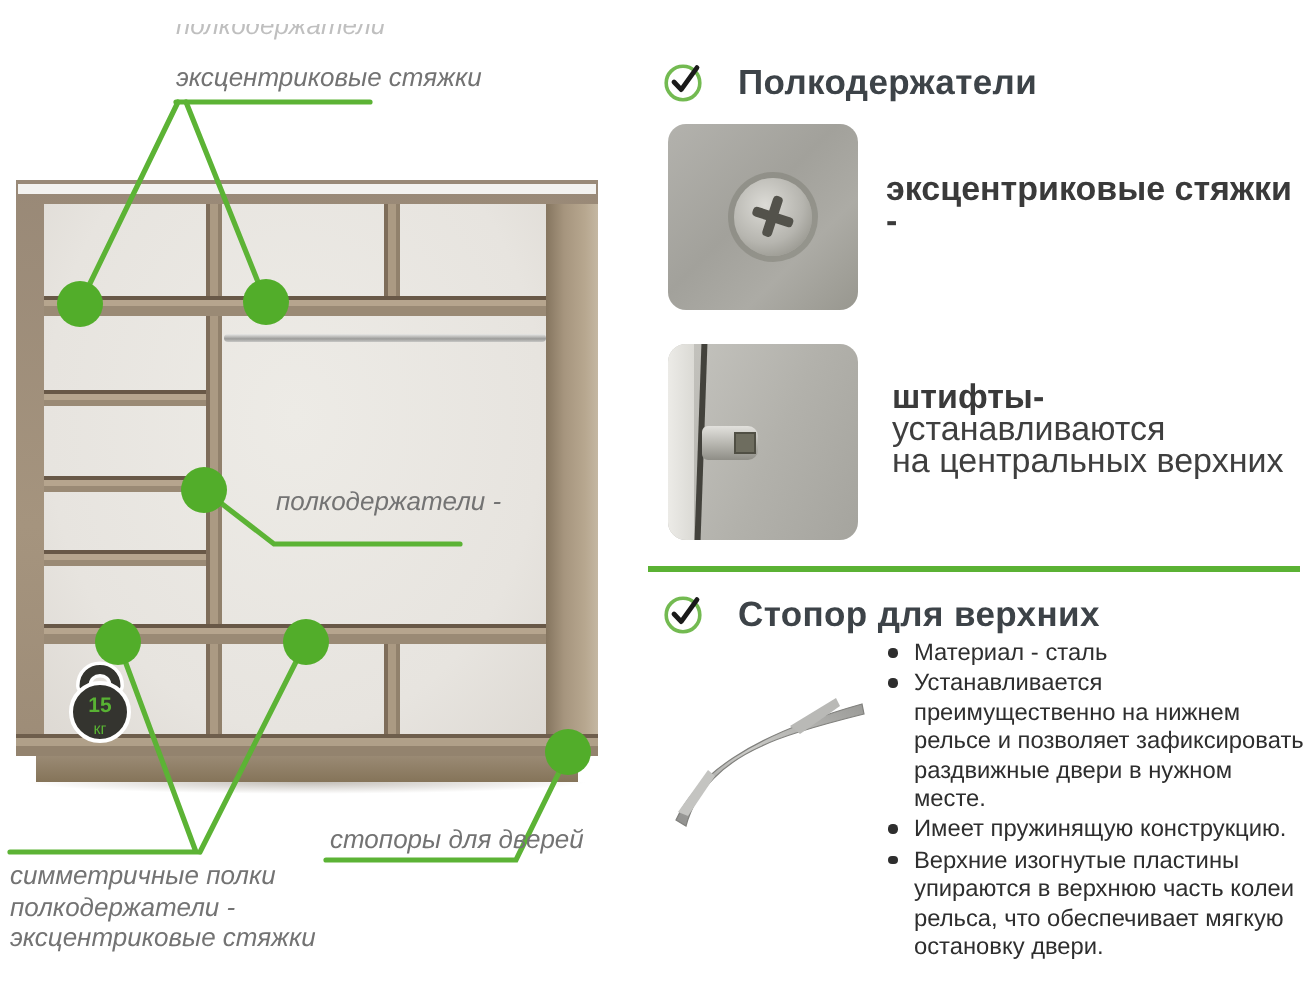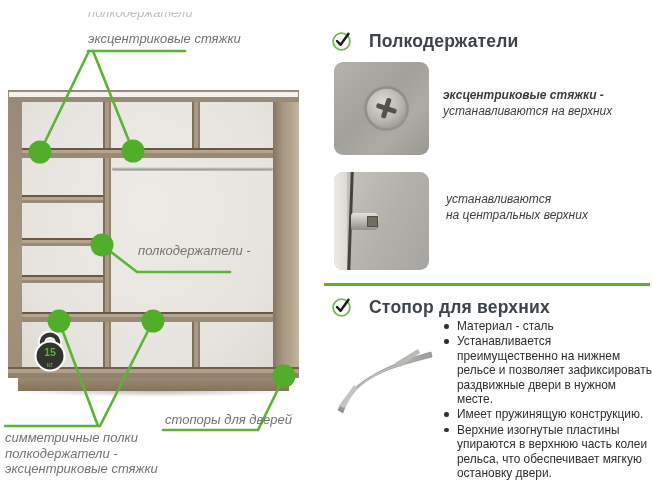--- a/index.html
+++ b/index.html
@@ -57,21 +57,21 @@
   .cam-b1 { transform:rotate(18deg); } .cam-b2 { transform:rotate(108deg); }
 
   .photo2 { left:334px; top:172px; width:95px; height:98px;
             background:linear-gradient(115deg,#c6c5c0 0%,#b2b1ab 55%,#a5a49e 100%); }
   .p2-strip { position:absolute; left:0; top:0; width:13px; height:100%; background:linear-gradient(90deg,#ecebe7,#dbdad5); }
   .p2-seam { position:absolute; left:15px; top:0; width:3px; height:100%; background:#43423c; transform:skewX(-2deg); }
   .p2-pin { position:absolute; left:17px; top:41px; width:28px; height:17px; border-radius:3px 5px 5px 3px;
             background:linear-gradient(180deg,#e2e1dd 0%,#bdbcb6 45%,#8f8e87 100%); }
   .p2-hole { position:absolute; right:1px; top:3px; width:11px; height:11px; background:#6e6d5f; border:1px solid #504f44; }
 
-  .sidetext { position:absolute; font-size:12px; line-height:16.2px; color:#3f3f3f;font-style:italic; }
+  .sidetext { position:absolute; font-size:17px; line-height:16.2px; color:#3f3f3f; }
   .sidetext .term { font-weight:bold; color:#3a3a3a; }
   .st1 { left:443px; top:87px; }
   .st2 { left:446px; top:191px; }
 
   .green-divider { position:absolute; left:324px; top:283px; width:326px; height:3px; background:#5bb234; }
 
   .stopper-img { position:absolute; left:334px; top:336px; }
 
   .bullets { position:absolute; left:442px; top:319px; width:212px; }
   .bullets ul { list-style:none; }
@@ -157,31 +157,31 @@
   <div class="sec-title t-sec1">Полкодержатели</div>
 
   <div class="photo photo1">
     <div class="cam">
       <div class="cam-bar cam-b1"></div>
       <div class="cam-bar cam-b2"></div>
     </div>
   </div>
   <div class="sidetext st1">
     <div class="term">эксцентриковые стяжки -</div>
-    <div>устанавливаются на верхних</div>
   </div>
 
   <div class="photo photo2">
     <div class="p2-strip"></div>
     <div class="p2-seam"></div>
     <div class="p2-pin">
       <div class="p2-hole"></div>
     </div>
   </div>
   <div class="sidetext st2">
+    <div class="term">штифты-</div>
     <div>устанавливаются</div>
     <div>на центральных верхних</div>
   </div>
 
   <div class="green-divider"></div>
 
   <svg class="check" style="left:331px; top:296px;" width="22" height="22" viewBox="0 0 22 22">
     <circle cx="10.5" cy="11.5" r="8.4" fill="none" stroke="#5aae33" stroke-width="1.8" opacity="0.85"></circle>
     <path d="M6 11 L9.6 14.8 L17.5 3.8" fill="none" stroke="#1a1a1a" stroke-width="2.4" stroke-linecap="round" stroke-linejoin="round"></path>
   </svg>

